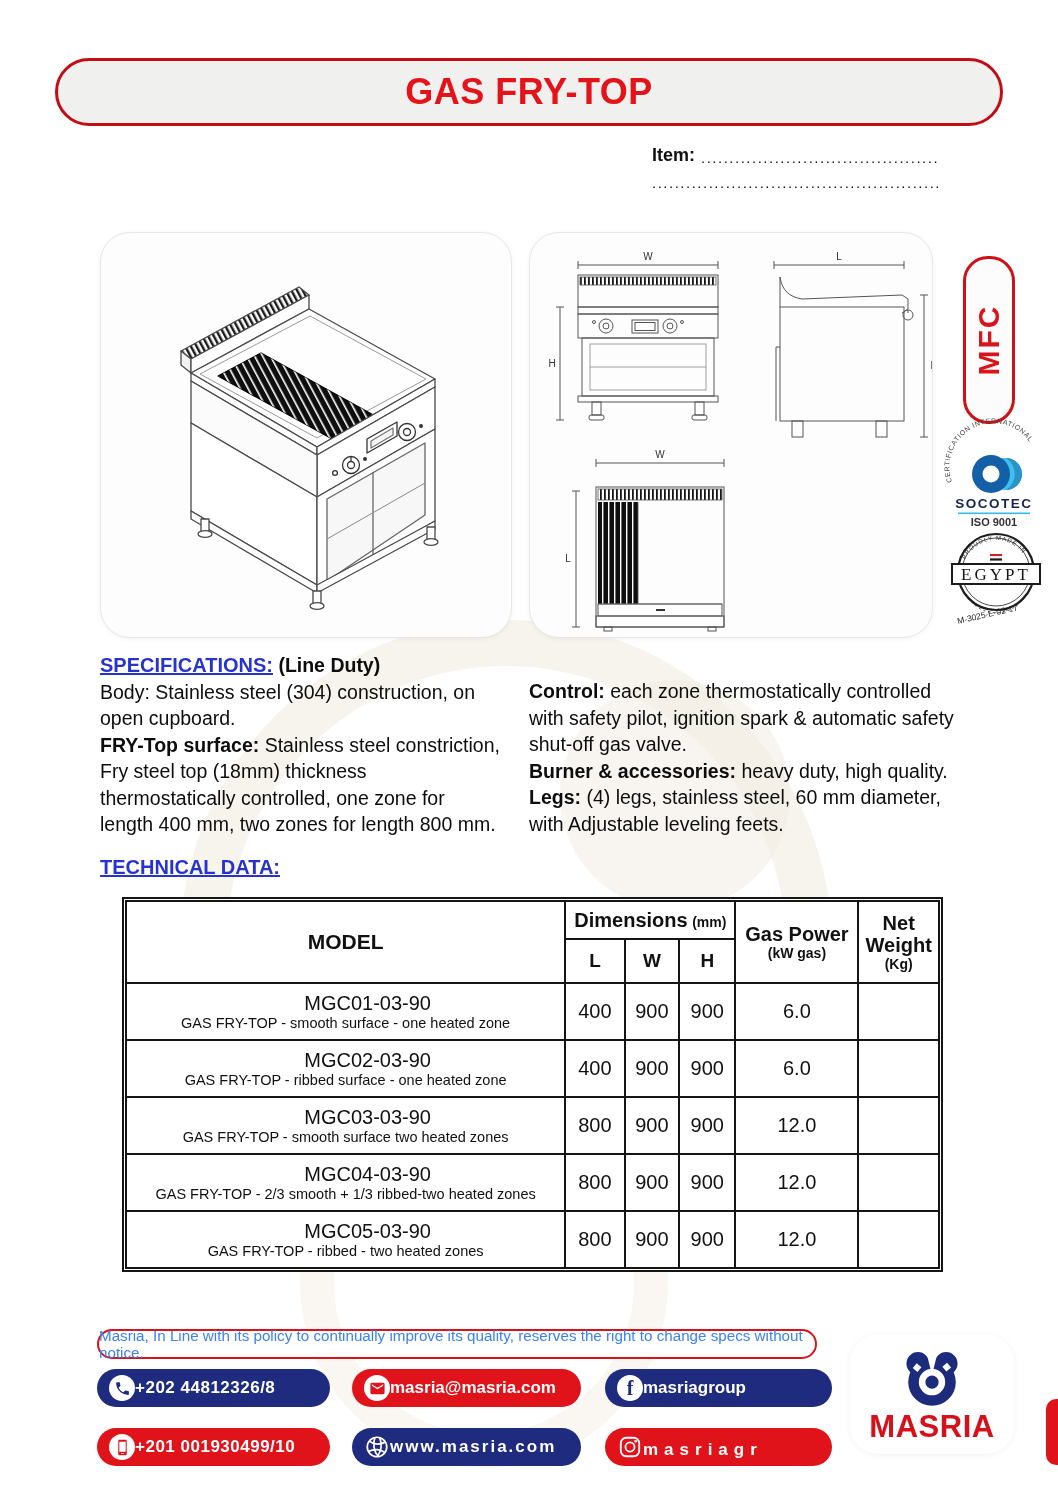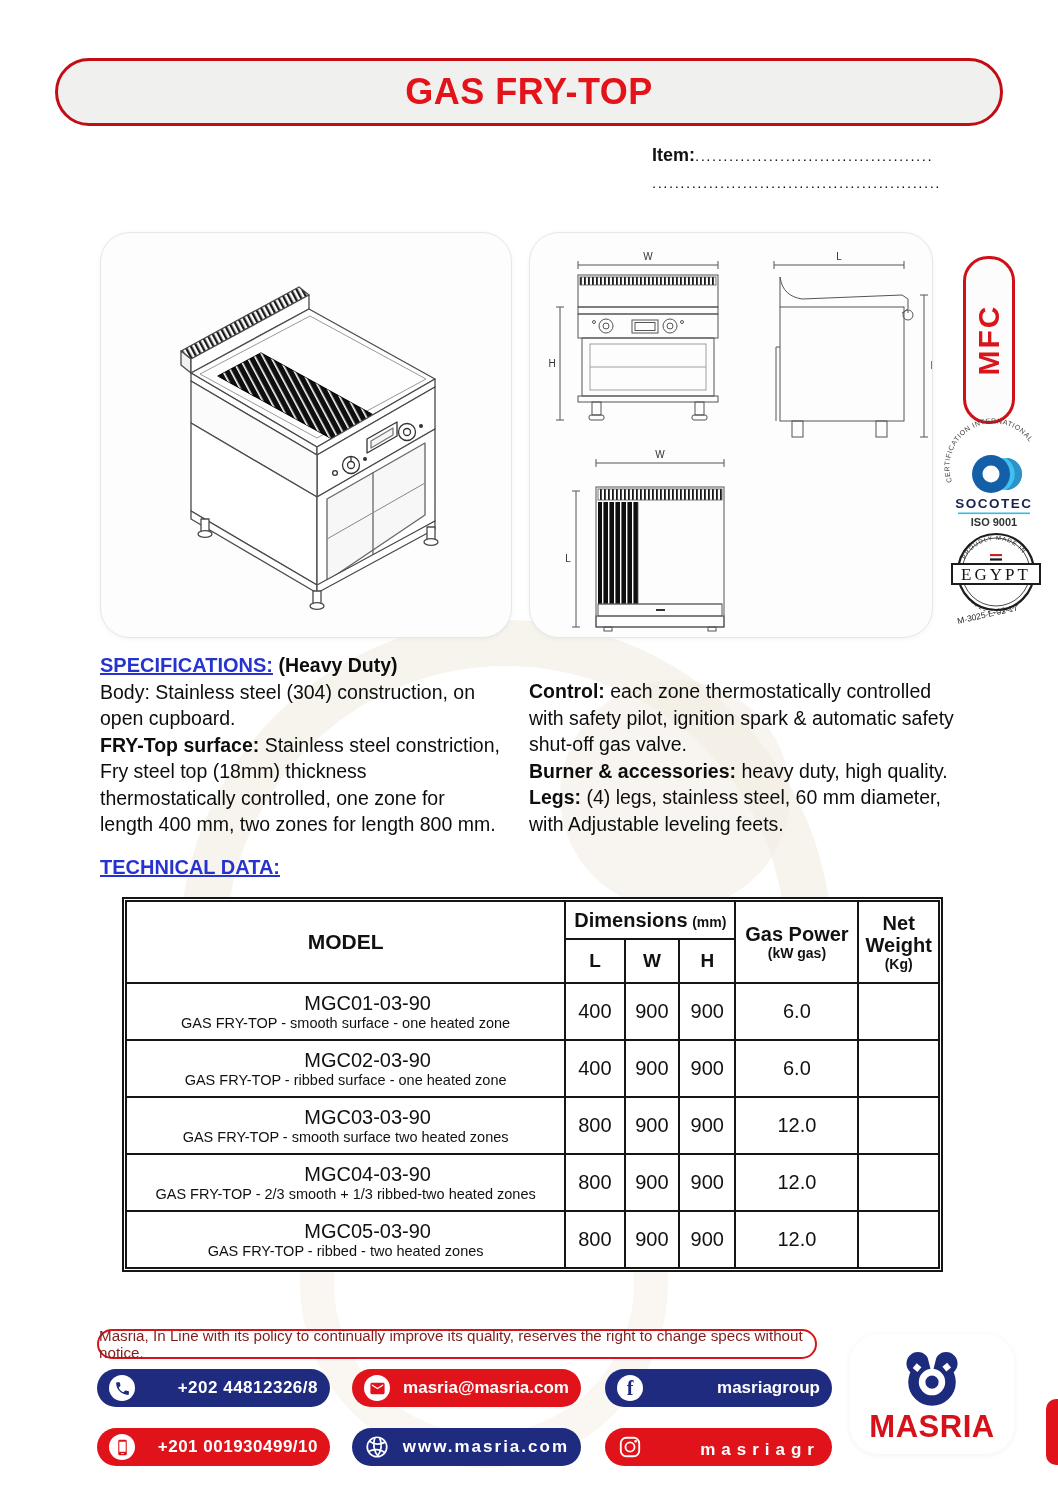--- a/index.html
+++ b/index.html
@@ -12,21 +12,21 @@
   .wm2{left:560px;top:680px;width:230px;height:230px;background:rgba(243,237,228,.55);}
   .wm3{left:300px;top:1100px;width:300px;height:300px;border:34px solid rgba(246,241,233,.6);}
 
   
   .header-pill{position:absolute;left:55px;top:58px;width:942px;height:62px;background:#f0f0ef;
     border:3px solid #c20d14;border-radius:34px;display:flex;align-items:center;justify-content:center;}
   .header-title{font-size:36px;font-weight:800;color:#e31319;letter-spacing:.5px;}
 
   
   .item-block{position:absolute;left:652px;top:145px;width:286px;font-size:15px;color:#111;}
-  .item-line1{display:flex;align-items:center;white-space:nowrap;overflow:hidden;}
+  .item-line1{display:flex;align-items:flex-end;gap:6px;white-space:nowrap;overflow:hidden;}
   .item-label{font-weight:700;font-size:18px;}
   .item-dots{letter-spacing:1.5px;overflow:hidden;white-space:nowrap;}
   .item-line2{margin-top:8px;letter-spacing:1.5px;white-space:nowrap;overflow:hidden;}
 
   
   .panel{position:absolute;background:#fdfdfd;border:1px solid #e7e7e7;border-radius:30px;
     box-shadow:0 1px 5px rgba(0,0,0,.05);}
   .panel-left{left:100px;top:232px;width:410px;height:404px;}
   .panel-right{left:529px;top:232px;width:402px;height:404px;}
   .panel svg{display:block;}
@@ -63,24 +63,24 @@
   .gas-h,.net-h{font-size:20px;font-weight:700;line-height:22px;}
   tr.data-row{height:57px;}
   td.model-cell{padding:2px 2px;}
   .model{font-size:20px;line-height:23px;margin-left:44px;}
   .desc{font-size:14.5px;line-height:17px;}
   td.num{font-size:20px;}
 
   
   .disclaimer{position:absolute;left:97px;top:1329px;width:716px;height:26px;border:2.5px solid #d8131a;
     border-radius:16px;background:#fff;display:flex;align-items:center;justify-content:center;
-    font-size:15.2px;color:#7f1d1d;}
+    font-size:15.2px;color:#3b82f6;}
   .contact{position:absolute;height:38px;border-radius:19px;display:flex;align-items:center;
     color:#fff;font-weight:700;font-size:17px;padding:0 12px;box-sizing:border-box;cursor:pointer;}
-  .contact .lbl{flex:1;text-align:right;}
+  .contact .lbl{flex:1;text-align:left;}
   .navy{background:#1e2b7e;}
   .red{background:#e0121a;}
   .c1{left:97px;width:233px;}
   .c2{left:352px;width:229px;}
   .c3{left:605px;width:227px;}
   .r1{top:1369px;}
   .r2{top:1428px;}
   .disc{width:26px;height:26px;border-radius:50%;background:#fff;display:flex;align-items:center;
     justify-content:center;flex:0 0 auto;}
   .disc svg{width:17px;height:17px;}
@@ -303,21 +303,21 @@
     </g>
     <rect x="14" y="36" width="88" height="20" fill="#ffffff" stroke="#1c1c1c" stroke-width="2"></rect>
     <text x="58" y="51.5" text-anchor="middle" font-size="17" font-family="'Liberation Serif',serif" letter-spacing="3" fill="#141414">EGYPT</text>
     <path d="M 30,70 A 34,34 0 0 0 86,70" fill="none" stroke="#1c1c1c" stroke-width=".8" stroke-dasharray="2 3"></path>
     <text x="20" y="96" font-size="8.5" fill="#222" transform="rotate(-13 20 96)">M-3025-E-02-17</text>
   </svg>
 
   <div class="spec-col spec-left">
     <p>
       <span class="spec-heading">SPECIFICATIONS:</span>
-      <span class="b">(Heavy Duty)</span>
+      <span class="b">(Line Duty)</span>
     </p>
     <p>
       <span class="b"></span><span>Body: Stainless steel (304) construction, on open cupboard.</span>
     </p>
     <p>
       <span class="b">FRY-Top surface:</span><span> Stainless steel constriction, Fry steel top (18mm) thickness thermostatically controlled, one zone for length 400 mm, two zones for length 800 mm.</span>
     </p>
   </div>
 
   <div class="spec-col spec-right">

